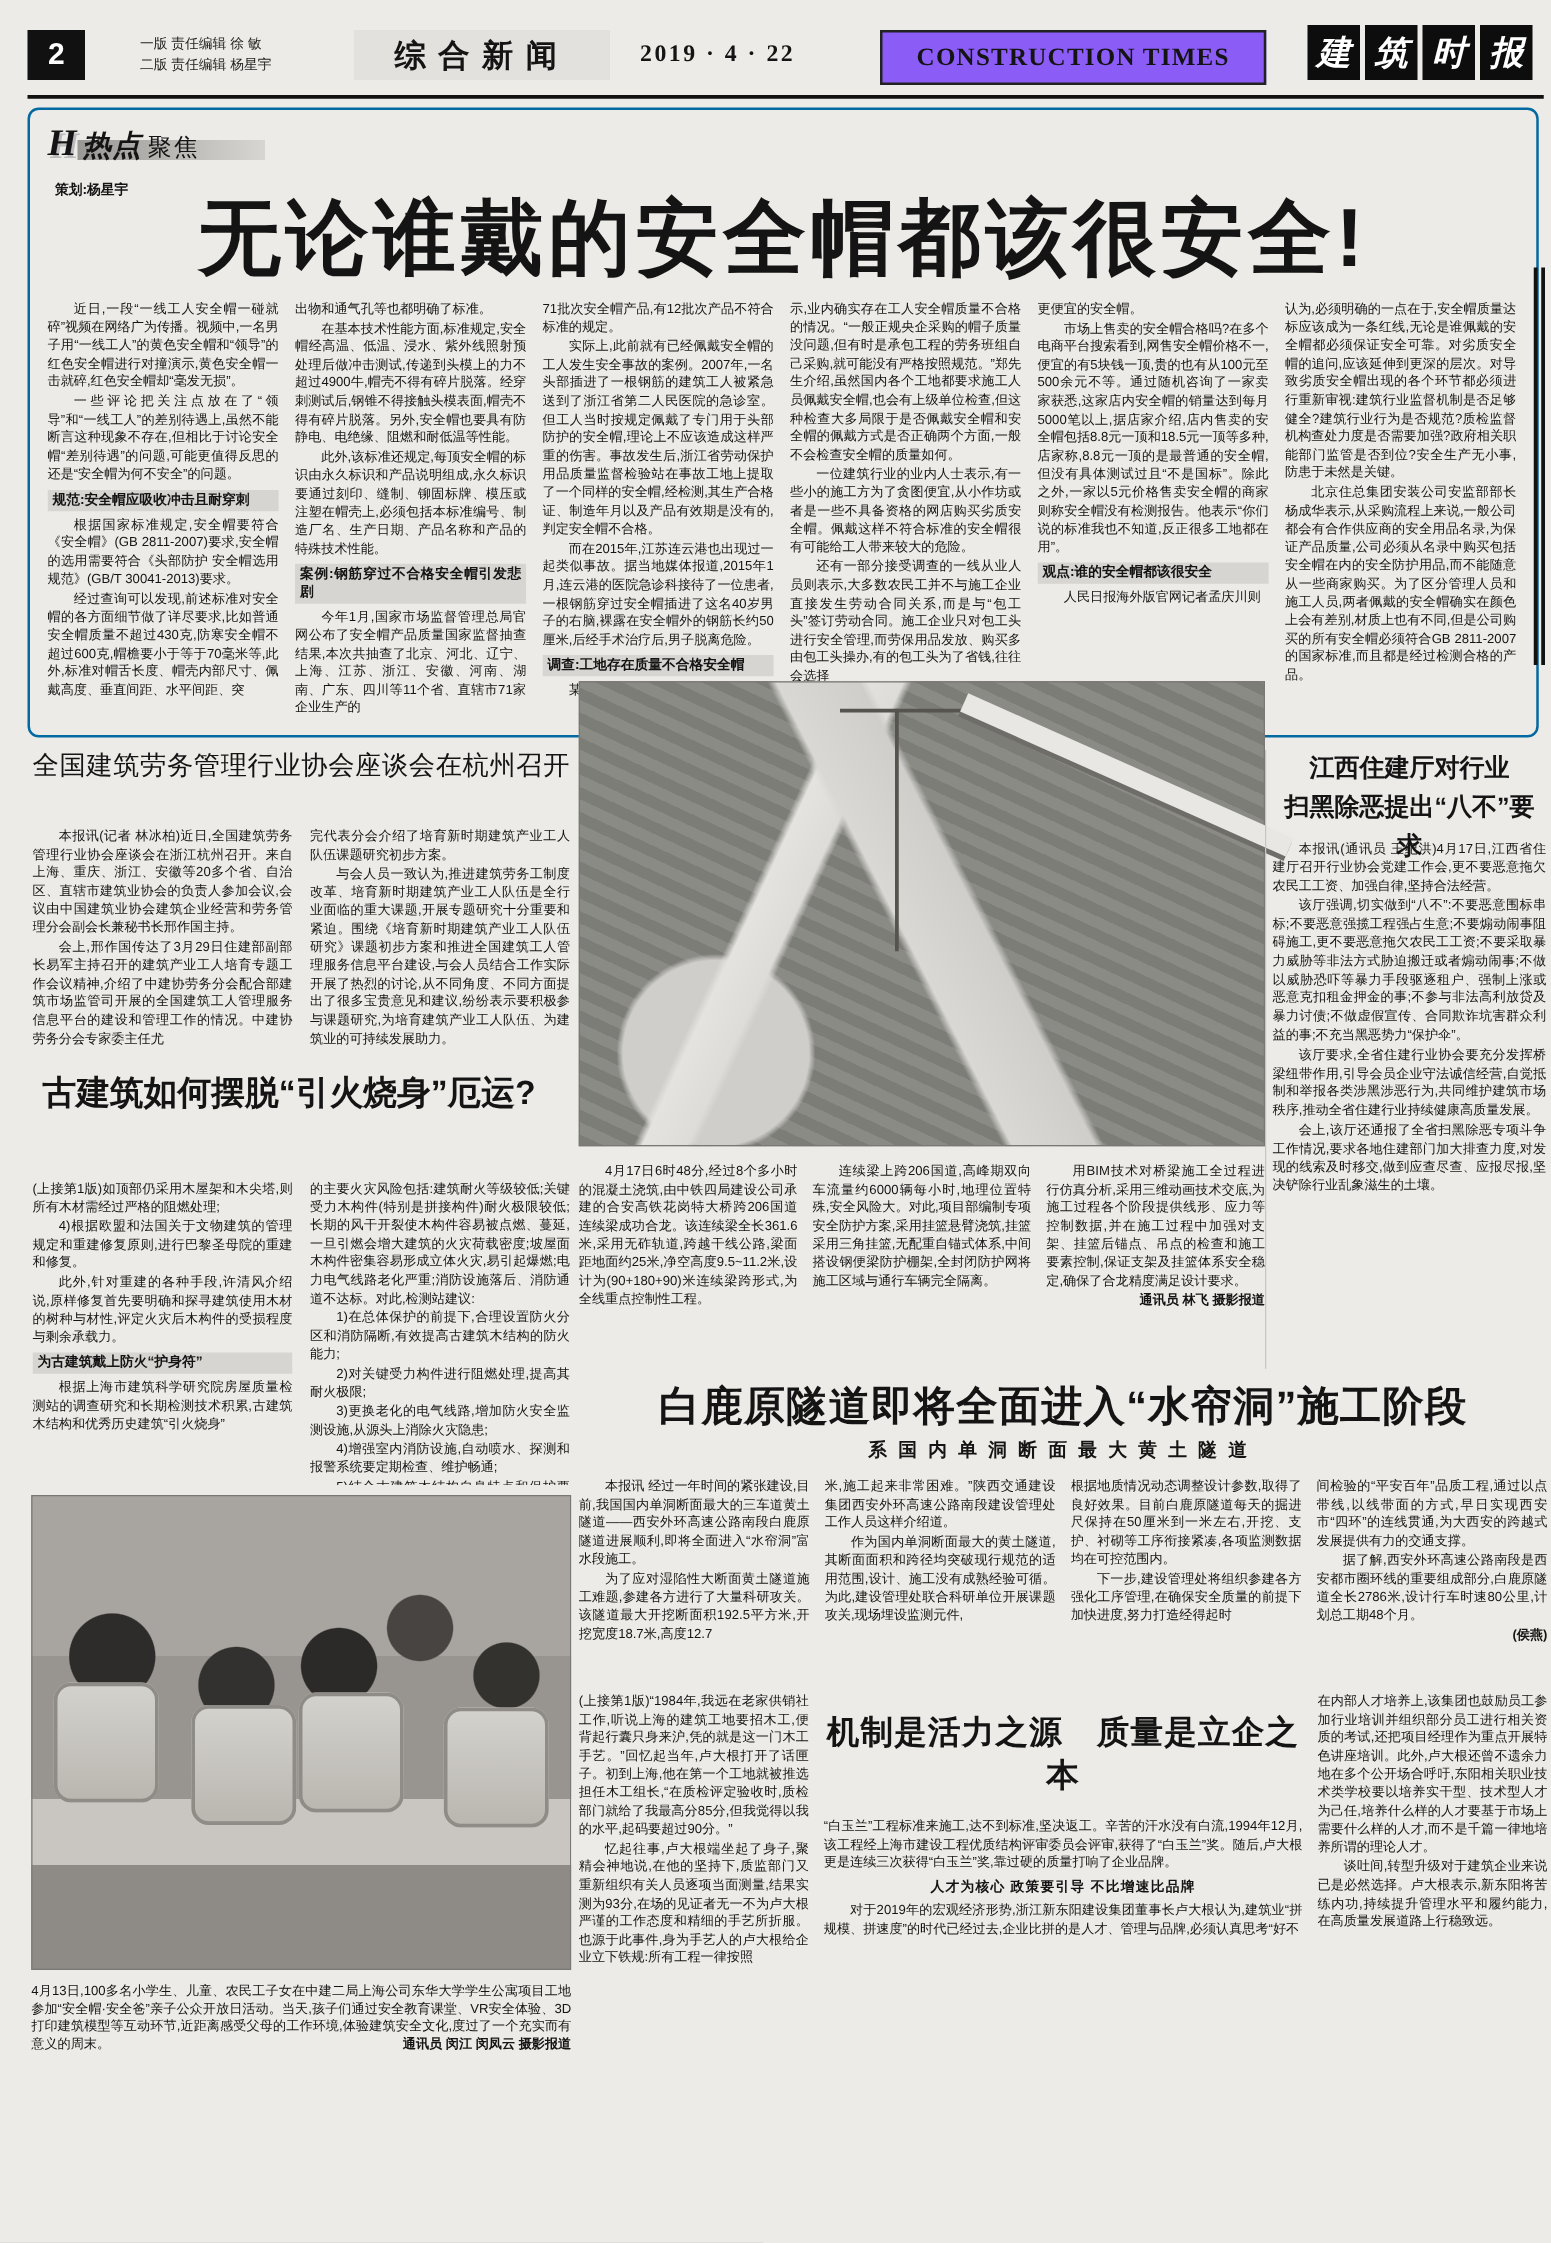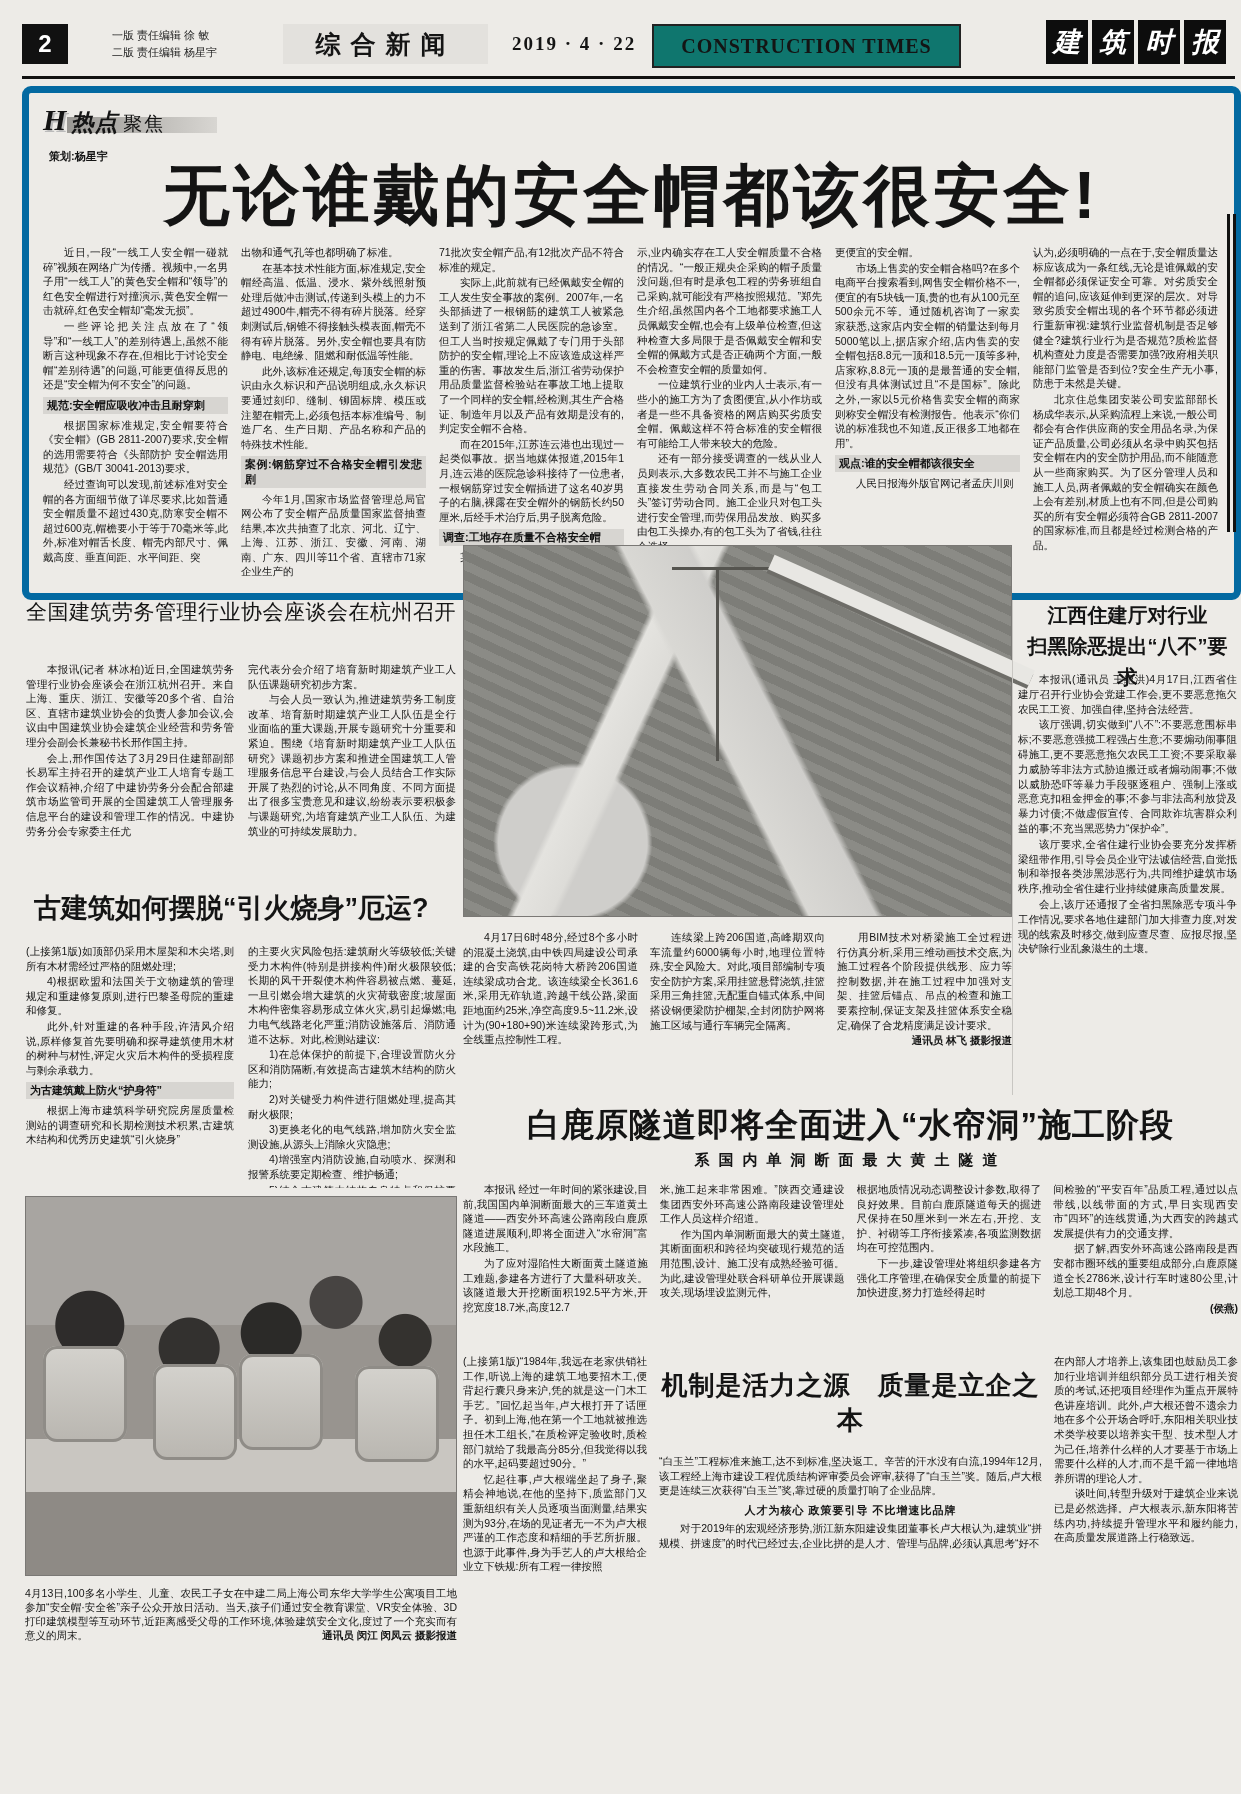--- a/index.html
+++ b/index.html
@@ -6,48 +6,48 @@
   body{background:#b9b7b3;font-family:"Liberation Sans","DejaVu Sans",sans-serif;}
   #page{position:relative;width:1241px;height:1794px;margin:0 auto;background:#edebe7;color:#141414;overflow:hidden;}
   .abs{position:absolute;}
   
   .pagenum{left:22px;top:24px;width:46px;height:40px;background:#111;color:#fff;
     font-size:24px;font-weight:bold;display:flex;align-items:center;justify-content:center;}
   .credits{left:112px;top:27px;font-size:11px;line-height:17px;color:#222;white-space:pre-line;}
   .section-title{left:283px;top:24px;width:205px;height:40px;background:#e3e1dd;
     display:flex;align-items:center;justify-content:center;font-size:25px;font-weight:900;letter-spacing:10px;}
   .issue-date{left:512px;top:33px;font-family:"Liberation Serif","DejaVu Serif",serif;font-size:19px;font-weight:bold;letter-spacing:2px;}
-  .ct-box{left:652px;top:24px;width:305px;height:40px;border:2px solid #222;background:#0f766e;
+  .ct-box{left:704px;top:24px;width:305px;height:40px;border:2px solid #222;background:#8b5cf6;
     display:flex;align-items:center;justify-content:center;font-family:"Liberation Serif","DejaVu Serif",serif;
     font-size:20px;font-weight:bold;letter-spacing:1px;}
   .logo{left:1046px;top:20px;display:flex;gap:4px;}
   .logo-sq{width:42px;height:44px;background:#0d0d0d;color:#fff;display:flex;align-items:center;justify-content:center;
     font-family:"Liberation Serif","DejaVu Serif",serif;font-size:27px;font-style:italic;font-weight:bold;}
   .header-rule{left:22px;top:76px;width:1213px;height:3px;background:#111;}
   
-  .feature-box{left:22px;top:86px;width:1205px;height:500px;border:7px solid #0369a1;border-radius:9px;background:#edebe7;}
+  .feature-box{left:22px;top:86px;width:1205px;height:500px;border:2px solid #0369a1;border-radius:9px;background:#edebe7;}
   .hot-badge{left:14px;top:10px;height:34px;}
   .badge-bar{position:absolute;left:24px;top:14px;width:150px;height:16px;background:linear-gradient(90deg,#9a9894,#d8d6d2);}
   .badge-h{position:relative;font-family:"Liberation Serif","DejaVu Serif",serif;font-style:italic;font-weight:900;font-size:30px;
     text-shadow:2px 2px 0 #bbb;}
   .badge-hot{position:relative;font-style:italic;font-weight:900;font-size:23px;letter-spacing:1px;}
   .badge-focus{position:relative;font-size:19px;letter-spacing:2px;}
   .planner{left:20px;top:56px;font-size:11px;font-weight:bold;}
   .feature-headline{left:0;top:58px;width:100%;text-align:center;font-size:66px;font-weight:900;letter-spacing:4px;}
   .feature-cols{left:14px;top:152px;width:1175px;height:336px;display:flex;gap:13px;}
   .col{flex:1;overflow:hidden;font-size:10.5px;line-height:14.6px;text-align:justify;}
   .para{text-indent:2em;margin:0 0 1px 0;}
   .para.cont{text-indent:0;}
   .sub-head{font-weight:bold;background:#d7d5d1;padding:1px 4px;margin:5px 0 4px 0;font-size:11px;}
   .center-head{font-weight:bold;text-align:center;margin:5px 0 4px 0;font-size:11px;letter-spacing:1px;}
   .edge-mark{background:#111;}
   
   .hz-headline{left:26px;top:598px;width:432px;font-size:21px;font-weight:400;letter-spacing:0.5px;}
   .hz-cols{left:26px;top:646px;width:430px;height:238px;display:flex;gap:14px;margin-top:16px;}
-  .gj-headline{left:34px;top:890px;width:415px;font-size:27px;font-weight:900;}
+  .gj-headline{left:34px;top:856px;width:415px;font-size:27px;font-weight:900;}
   .gj-cols{left:26px;top:944px;width:430px;height:244px;display:flex;gap:14px;}
   
   .photo{box-shadow:inset 0 0 0 1px #7a7875;}
   .bridge-photo{left:463px;top:545px;width:549px;height:372px;
     background:
       linear-gradient(63deg,transparent 46%,#d9d8d4 47%,#cfcecb 56%,transparent 57%),
       linear-gradient(115deg,transparent 30%,#e4e3df 31%,#dddcd8 36%,transparent 37%),
       radial-gradient(circle at 20% 80%,#cfcecb 0 14%,transparent 15%),
       repeating-linear-gradient(25deg,#7d7d78 0 9px,#8b8b86 9px 18px),
       linear-gradient(#8e8e89,#77776f);}

